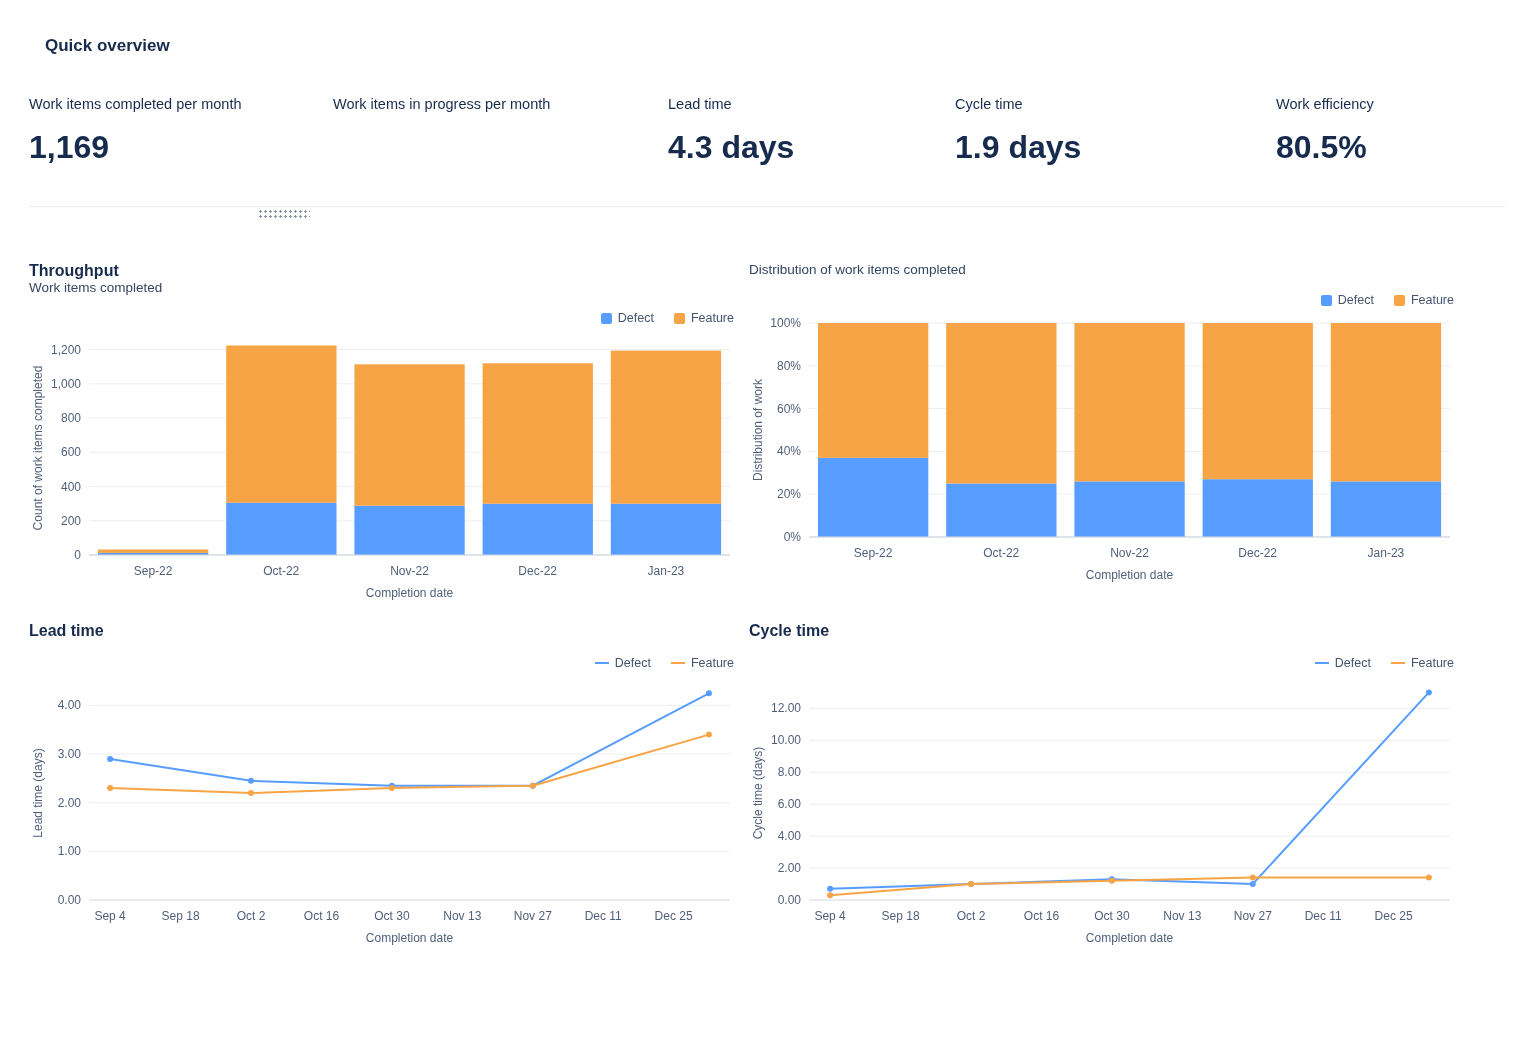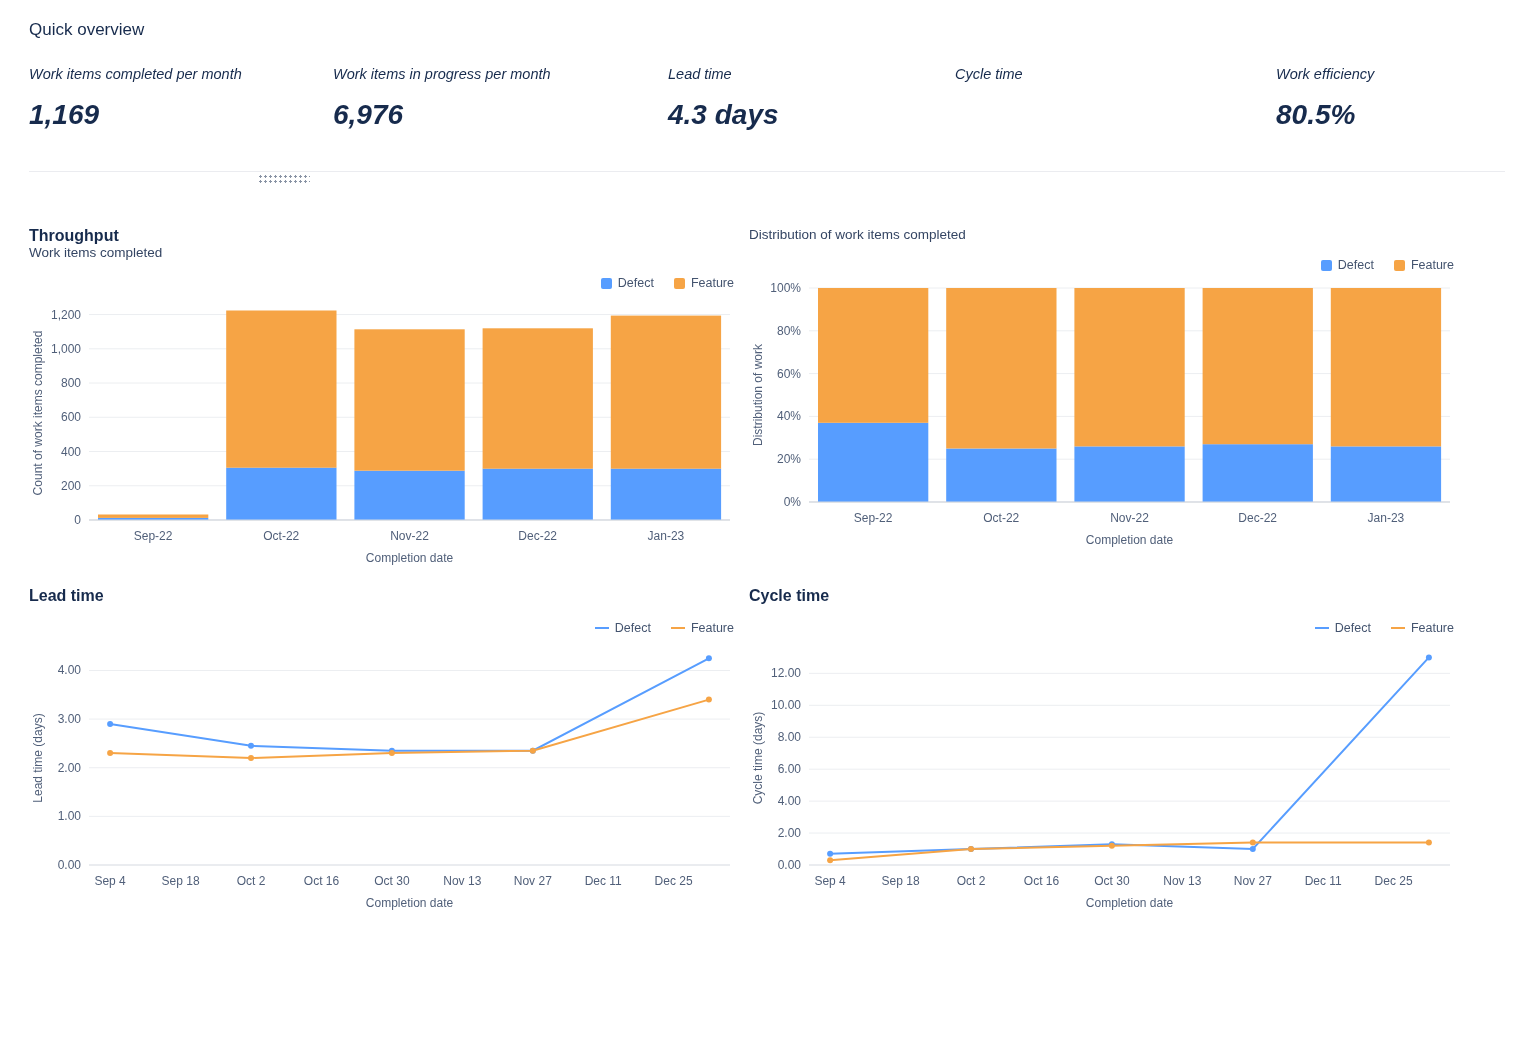--- a/index.html
+++ b/index.html
@@ -1,21 +1,21 @@
 <!DOCTYPE html>
 <html><head>
 <meta charset="utf-8">
 <style>
   html,body{margin:0;padding:0;background:#fff;}
   body{width:1536px;height:1044px;font-family:"Liberation Sans",sans-serif;color:#172B4D;overflow:hidden;}
   .page{padding:20px 31px 0 29px;}
-  .section-title{font-size:17px;font-weight:400;margin:0;color:#172B4D;}
-  .kpi-row{display:grid;grid-template-columns:304px 335px 287px 321px 1fr;margin-top:26px;font-style:italic;}
+  .section-title{font-size:17px;font-weight:700;margin:16px;color:#172B4D;}
+  .kpi-row{display:grid;grid-template-columns:304px 335px 287px 321px 1fr;margin-top:40px;}
   .kpi-label{font-size:14.5px;color:#172B4D;}
-  .kpi-value{font-size:28px;font-weight:700;margin-top:17px;color:#172B4D;}
+  .kpi-value{font-size:32px;font-weight:700;margin-top:17px;color:#172B4D;}
   .divider-row{position:relative;margin-top:40px;height:14px;}
   .divider-line{border-top:1px solid #EBECF0;position:absolute;left:0;right:0;top:0;}
   .drag-handle{position:absolute;left:229px;top:3px;width:52px;height:10px;
     background-image:radial-gradient(circle,#8993A4 1.1px,transparent 1.3px);
     background-size:5px 5px;cursor:row-resize;}
   .detailed-title{margin-top:26px;}
   .charts-grid{display:grid;grid-template-columns:705px 705px;column-gap:64px;row-gap:62px;margin-top:42px;gap:15px;}
   .chart-card{width:705px;}
   .chart-title{font-size:16px;font-weight:700;margin:0;color:#172B4D;}
   .chart-subtitle{font-size:13.5px;color:#344563;}
@@ -35,28 +35,28 @@
 
   <h2 class="section-title">Quick overview</h2>
 
   <div class="kpi-row">
     <div class="kpi">
       <div class="kpi-label">Work items completed per month</div>
       <div class="kpi-value">1,169</div>
     </div>
     <div class="kpi">
       <div class="kpi-label">Work items in progress per month</div>
-      <div class="kpi-value">6,976</div>
     </div>
     <div class="kpi">
       <div class="kpi-label">Lead time</div>
       <div class="kpi-value">4.3 days</div>
     </div>
     <div class="kpi">
       <div class="kpi-label">Cycle time</div>
+      <div class="kpi-value">1.9 days</div>
     </div>
     <div class="kpi">
       <div class="kpi-label">Work efficiency</div>
       <div class="kpi-value">80.5%</div>
     </div>
   </div>
 
   <div class="divider-row">
     <div class="divider-line"></div>
     <div class="drag-handle"></div>

